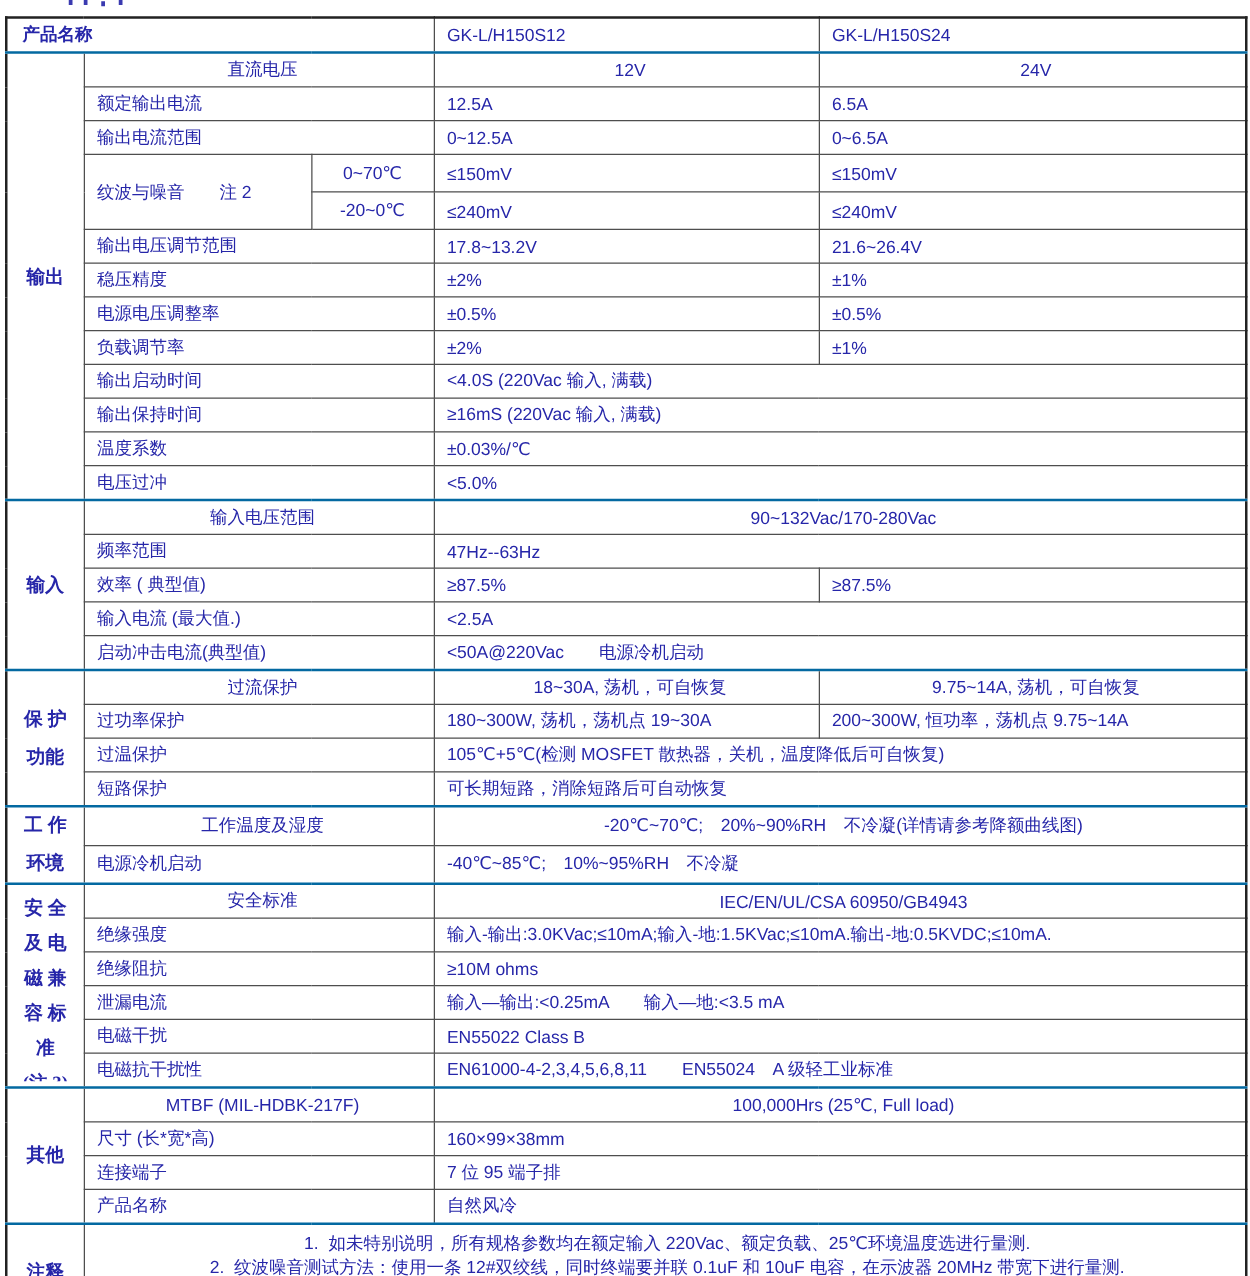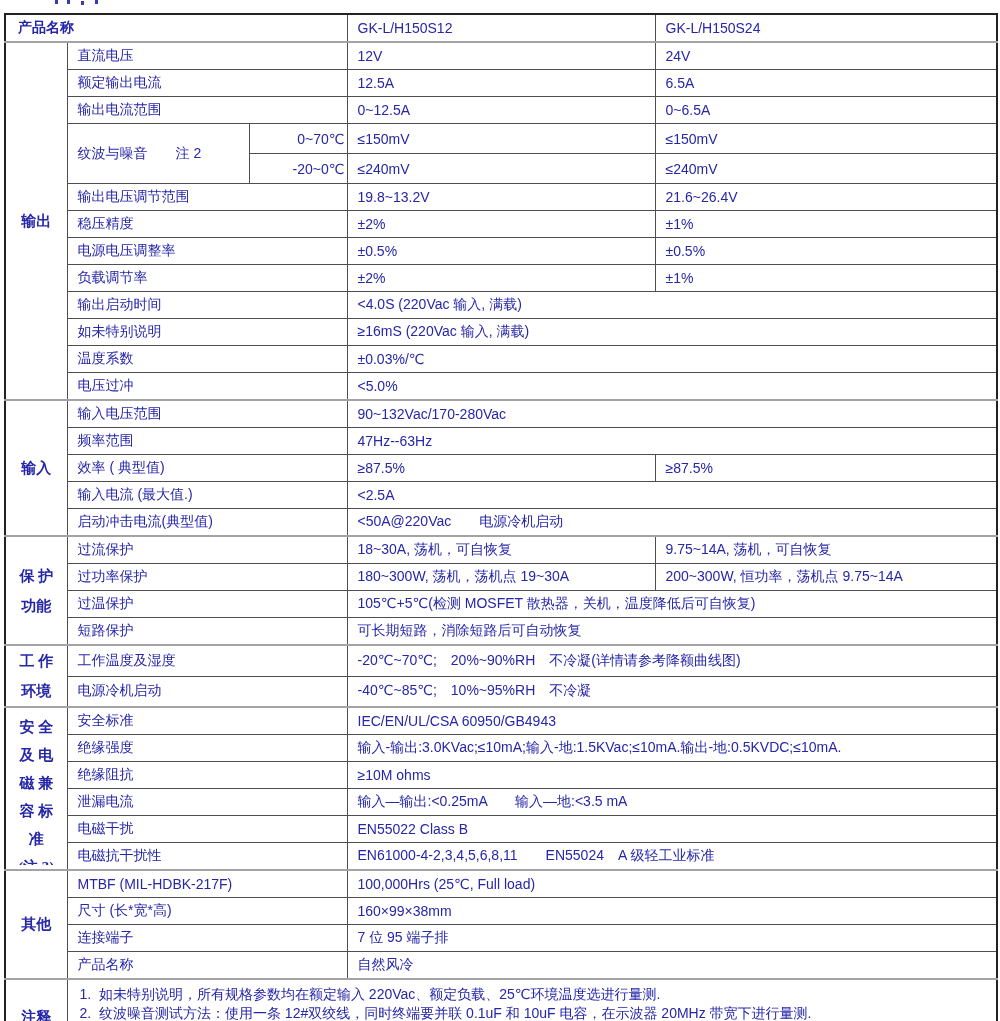--- a/index.html
+++ b/index.html
@@ -12,24 +12,24 @@
   table.spec {
     border-collapse:collapse; table-layout:fixed; width:992px;
     margin:13px 0 0 4px; border:2px solid #222222;
   }
   td {
     border:1px solid #4e4e4e; color:#2626a9; font-size:14px;
     height:26px; padding:0 4px 0 10px; vertical-align:middle;
     white-space:nowrap; overflow:hidden;
   }
   td.cat { text-align:center; font-weight:bold; padding:0 2px; font-size:15px; }
-  td.temp { text-align:right; padding:0 2px; }
-  tr.sec > td { border-top:2px solid #a3a3a3; }
+  td.temp { text-align:center; padding:0 2px; }
+  tr.sec > td { border-top:2px solid #0369a1;text-align:center; }
   tr.rip > td { height:29px; }
-  .cat-line { line-height:30px;font-family:Liberation Serif, serif; }
+  .cat-line { line-height:30px; }
   .safety-clip { height:152px; overflow:hidden; }
   .safety-clip div { line-height:28px;font-family:Liberation Serif, serif; }
   td.notes-cell { vertical-align:top; padding:5px 8px 0 12px; }
   .note-line { line-height:19px; white-space:pre-wrap; }
 </style>
 </head>
 <body>
 
 <div class="frag"></div>
 
@@ -71,21 +71,21 @@
     <td>≤150mV</td>
     <td>≤150mV</td>
   </tr>
   <tr class="rip">
     <td class="temp">-20~0℃</td>
     <td>≤240mV</td>
     <td>≤240mV</td>
   </tr>
   <tr>
     <td colspan="2">输出电压调节范围</td>
-    <td>19.8~13.2V</td>
+    <td>17.8~13.2V</td>
     <td>21.6~26.4V</td>
   </tr>
   <tr>
     <td colspan="2">稳压精度</td>
     <td>±2%</td>
     <td>±1%</td>
   </tr>
   <tr>
     <td colspan="2">电源电压调整率</td>
     <td>±0.5%</td>
@@ -94,21 +94,21 @@
   <tr>
     <td colspan="2">负载调节率</td>
     <td>±2%</td>
     <td>±1%</td>
   </tr>
   <tr>
     <td colspan="2">输出启动时间</td>
     <td colspan="2">&lt;4.0S (220Vac 输入, 满载)</td>
   </tr>
   <tr>
-    <td colspan="2">如未特别说明</td>
+    <td colspan="2">输出保持时间</td>
     <td colspan="2">≥16mS (220Vac 输入, 满载)</td>
   </tr>
   <tr>
     <td colspan="2">温度系数</td>
     <td colspan="2">±0.03%/℃</td>
   </tr>
   <tr>
     <td colspan="2">电压过冲</td>
     <td colspan="2">&lt;5.0%</td>
   </tr>

